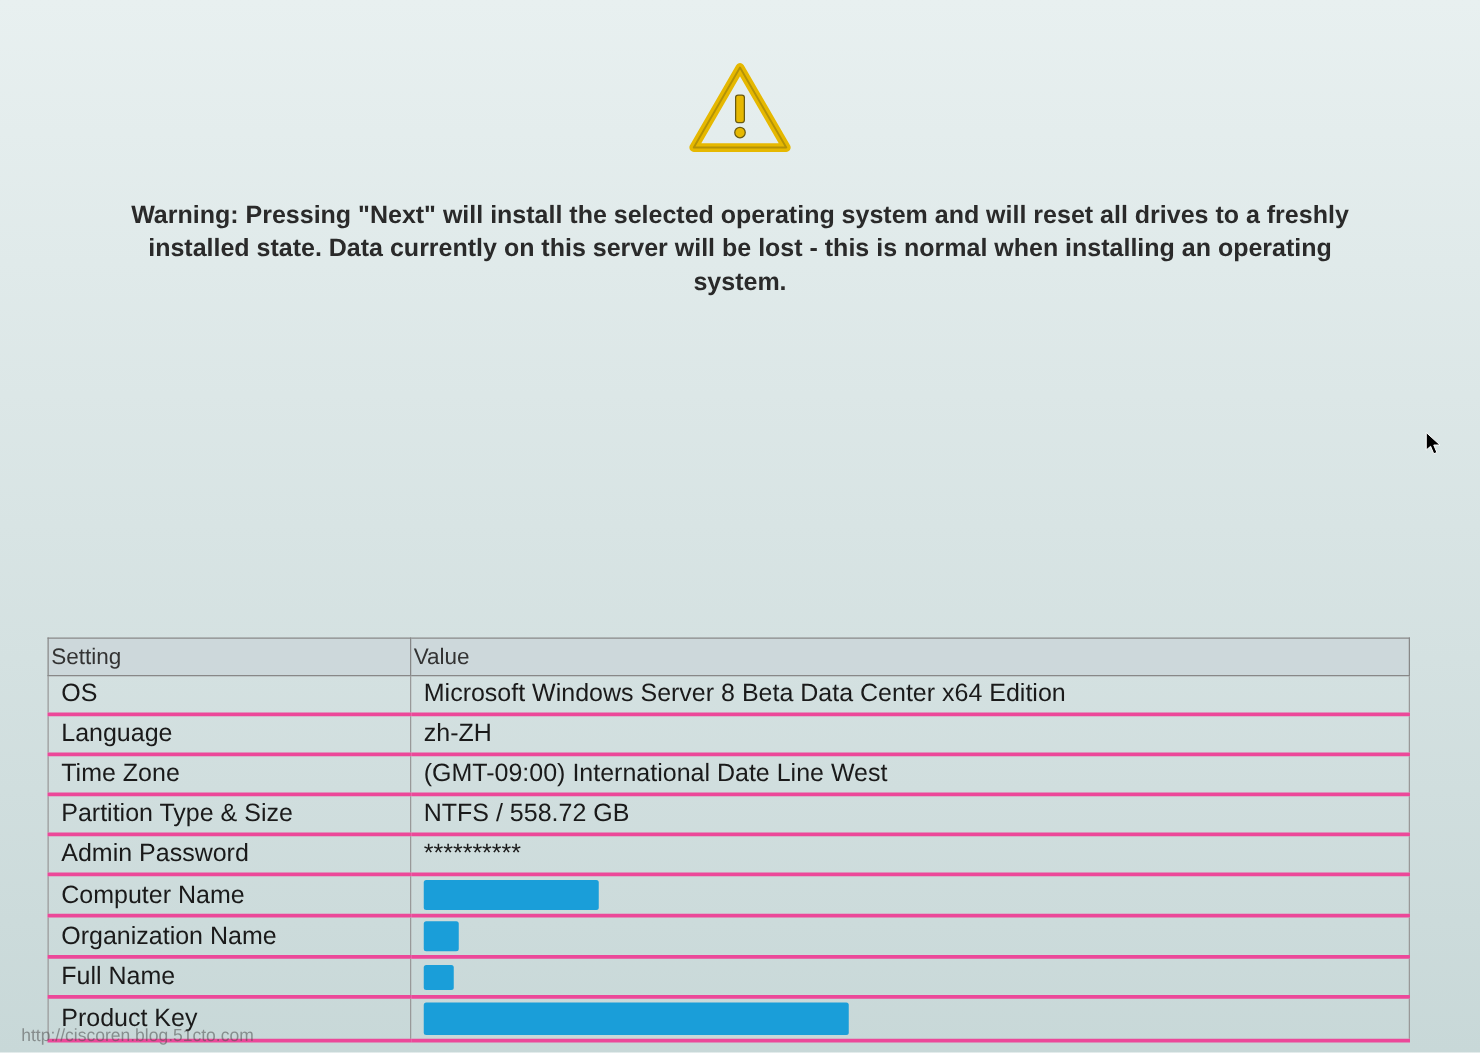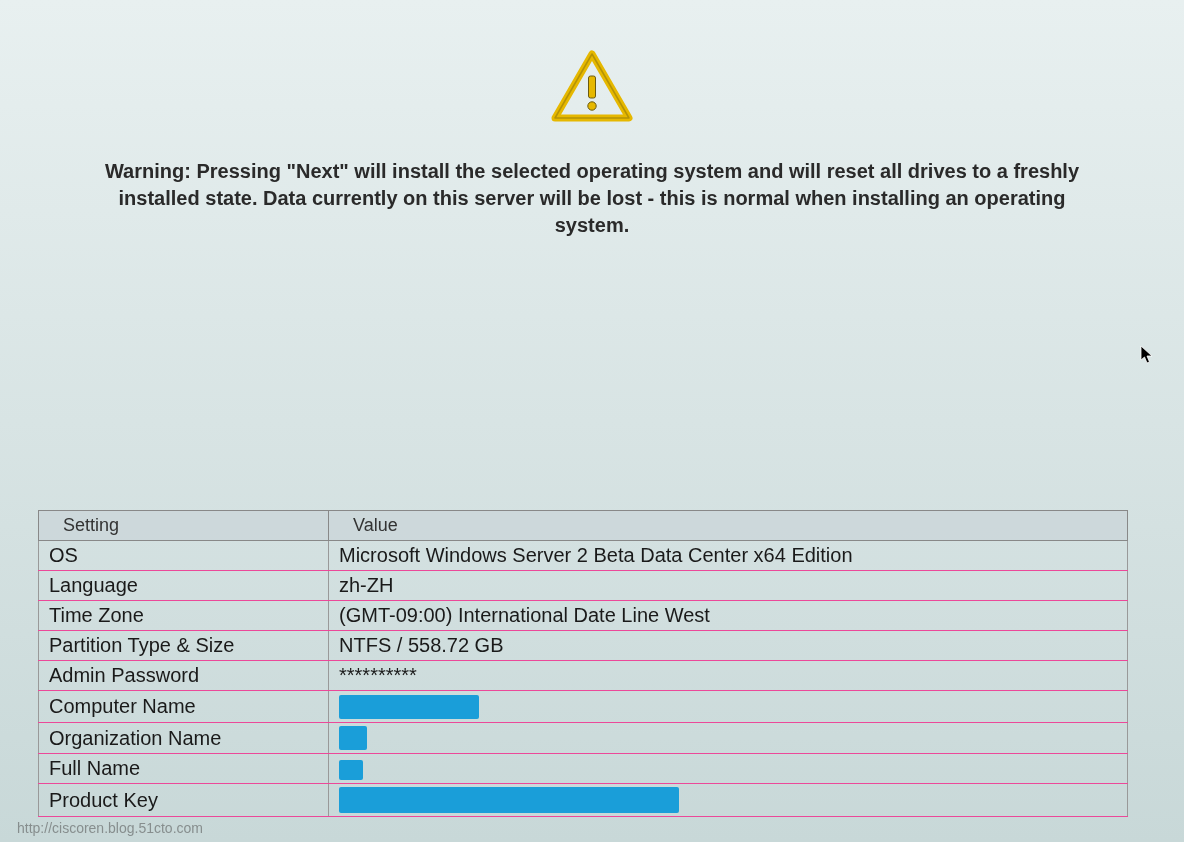--- a/index.html
+++ b/index.html
@@ -45,34 +45,34 @@
       background: transparent;
     }
     thead tr {
       background: rgba(200, 210, 215, 0.6);
     }
     th {
       text-align: left;
       font-weight: normal;
       font-size: 18px;
       color: #333;
-      padding: 4px 24px;
+      padding: 4px 2px;
       border: 1px solid #888;
       border-bottom: 1px solid #888;
     }
     th:first-child {
       width: 290px;
     }
     td {
       font-size: 20px;
       color: #1a1a1a;
       padding: 3px 10px;
       border-left: 1px solid #999;
       border-right: 1px solid #999;
-      border-bottom: 1px solid #ec4899;
+      border-bottom: 3px solid #ec4899;
       vertical-align: middle;
       height: 30px;
     }
     td.setting-col {
       font-weight: normal;
     }
     td.value-col {
       position: relative;
     }
     .redact-bar {
@@ -139,21 +139,21 @@
   <table>
     <thead>
       <tr>
         <th>Setting</th>
         <th>Value</th>
       </tr>
     </thead>
     <tbody>
       <tr>
         <td class="setting-col">OS</td>
-        <td class="value-col">Microsoft Windows Server 2 Beta Data Center x64 Edition</td>
+        <td class="value-col">Microsoft Windows Server 8 Beta Data Center x64 Edition</td>
       </tr>
       <tr>
         <td class="setting-col">Language</td>
         <td class="value-col">zh-ZH</td>
       </tr>
       <tr>
         <td class="setting-col">Time Zone</td>
         <td class="value-col">(GMT-09:00) International Date Line West</td>
       </tr>
       <tr>

